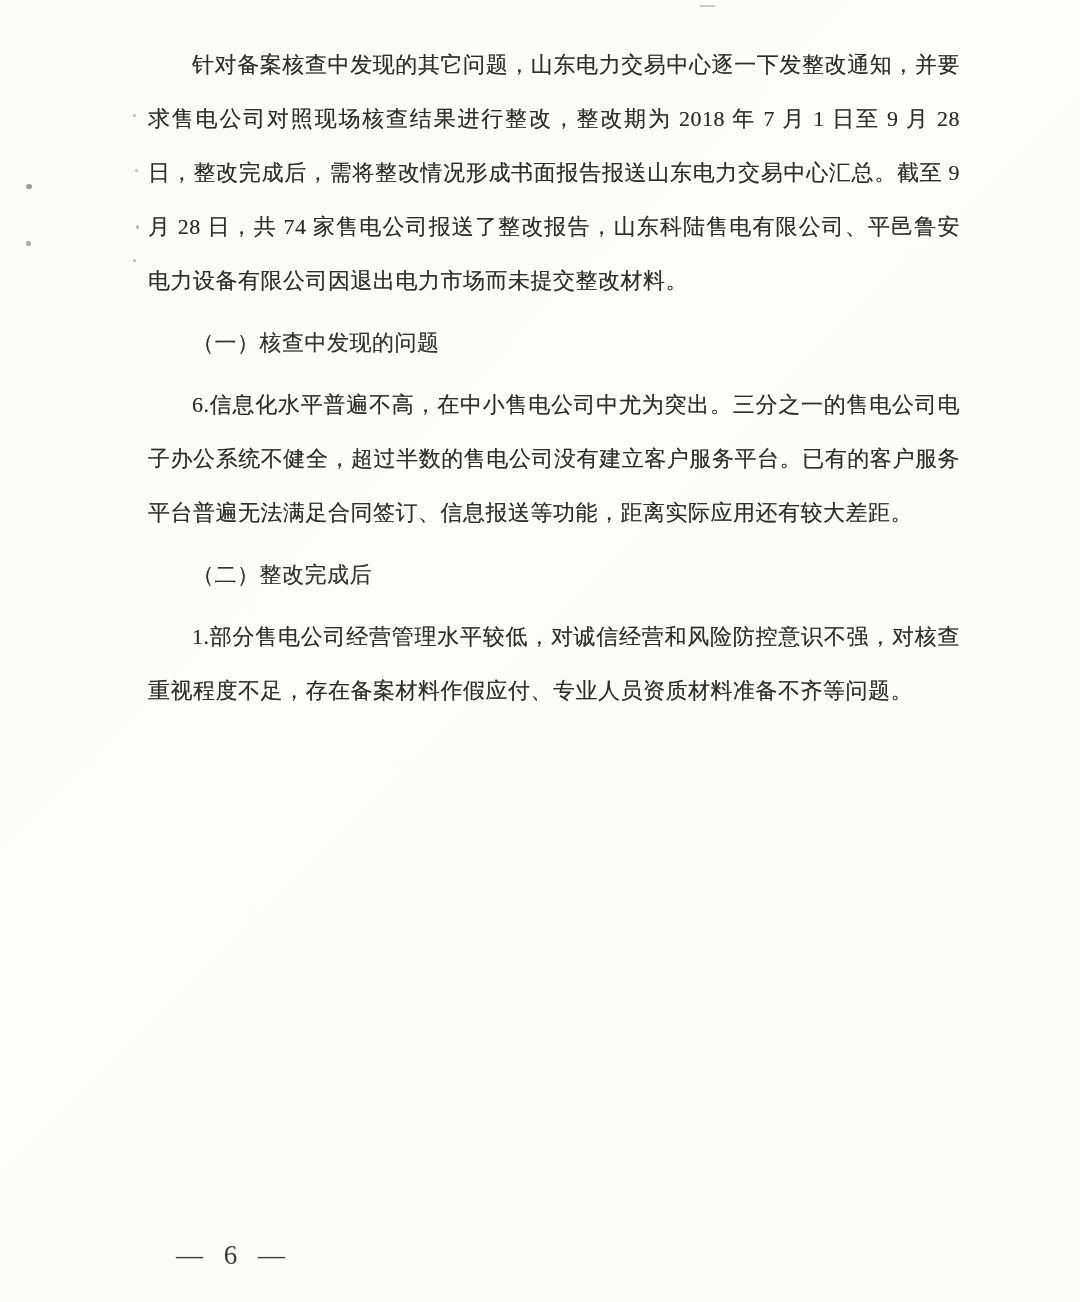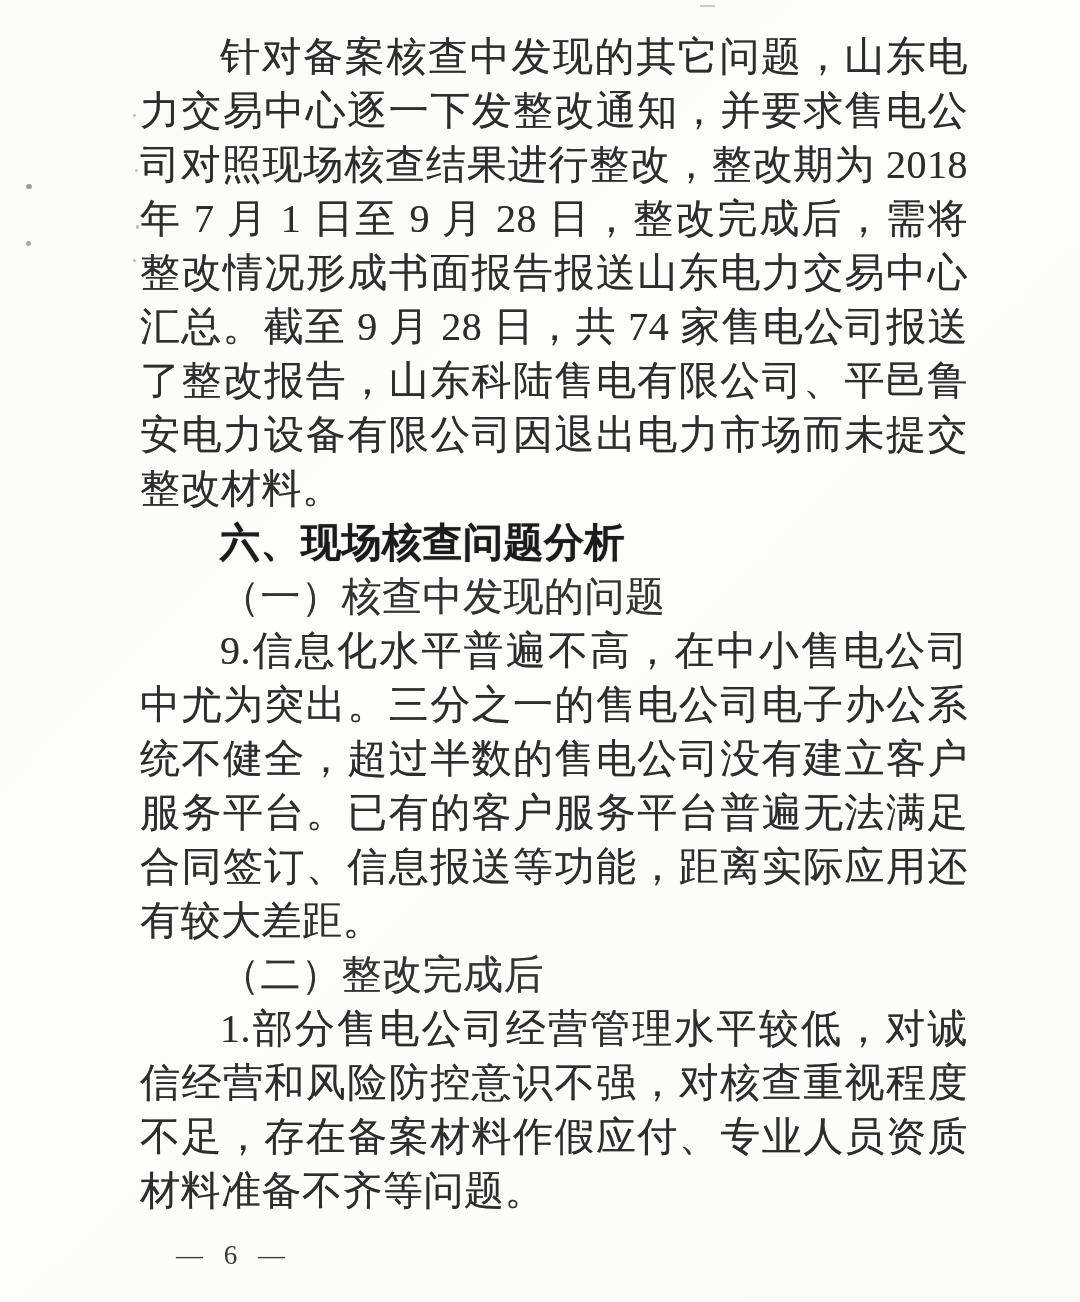--- a/index.html
+++ b/index.html
@@ -18,23 +18,23 @@
     position: absolute;
     inset: 0;
   }
   .content {
     position: absolute;
     top: 30px;
     left: 140px;
     width: 828px;
   }
   p {
-    margin: 0;
+    margin: 8px;
     padding: 0;
-    font-size: 40px;
+    font-size: 22px;
     line-height: 54px;
     color: #2d2d2d;
     text-align: justify;
     text-justify: inter-ideograph;
     text-indent: 2em;
     letter-spacing: 0.5px;
     text-shadow: 0 0 0.6px rgba(45,45,45,0.55);
   }
   p.heading {
     font-weight: 700;
@@ -85,22 +85,21 @@
   <span class="dash-mark"></span>
   <span class="speck s1"></span>
   <span class="speck s2"></span>
   <span class="speck s3"></span>
   <span class="speck s4"></span>
   <span class="speck s5"></span>
   <span class="speck s6"></span>
 
   <div class="content">
     <p class="body">针对备案核查中发现的其它问题，山东电力交易中心逐一下发整改通知，并要求售电公司对照现场核查结果进行整改，整改期为 2018 年 7 月 1 日至 9 月 28 日，整改完成后，需将整改情况形成书面报告报送山东电力交易中心汇总。截至 9 月 28 日，共 74 家售电公司报送了整改报告，山东科陆售电有限公司、平邑鲁安电力设备有限公司因退出电力市场而未提交整改材料。</p>
-    <p class="heading">六、现场核查问题分析</p>
     <p class="subheading">（一）核查中发现的问题</p>
-    <p class="body">9.信息化水平普遍不高，在中小售电公司中尤为突出。三分之一的售电公司电子办公系统不健全，超过半数的售电公司没有建立客户服务平台。已有的客户服务平台普遍无法满足合同签订、信息报送等功能，距离实际应用还有较大差距。</p>
+    <p class="body">6.信息化水平普遍不高，在中小售电公司中尤为突出。三分之一的售电公司电子办公系统不健全，超过半数的售电公司没有建立客户服务平台。已有的客户服务平台普遍无法满足合同签订、信息报送等功能，距离实际应用还有较大差距。</p>
     <p class="subheading">（二）整改完成后</p>
     <p class="body">1.部分售电公司经营管理水平较低，对诚信经营和风险防控意识不强，对核查重视程度不足，存在备案材料作假应付、专业人员资质材料准备不齐等问题。</p>
   </div>
 
   <div class="footer">— 6 —</div>
 
 </div>
 
 </body></html>

